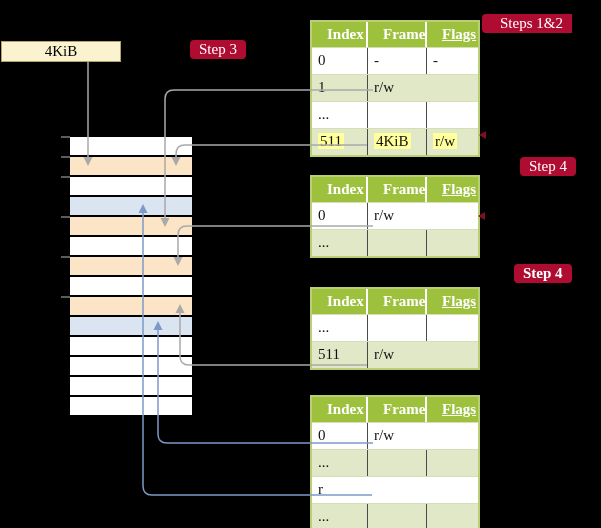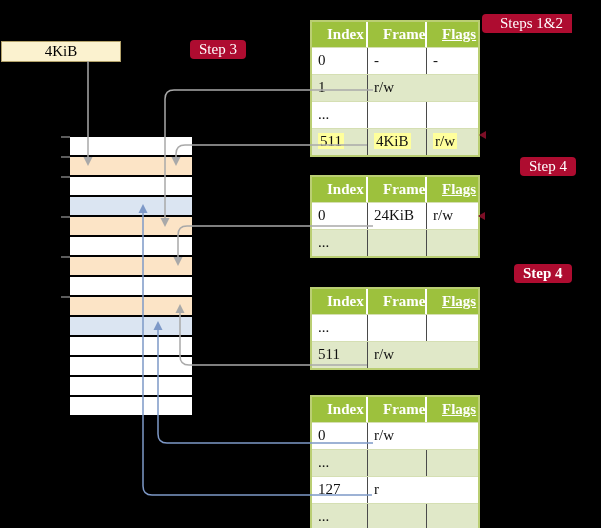--- a/index.html
+++ b/index.html
@@ -111,21 +111,20 @@
         </div>
       </div>
       <div class="ptable" style="top: 175px;">
         <div class="trow thead">
           <div class="cell">Index</div>
           <div class="cell">Frame</div>
           <div class="cell">Flags</div>
         </div>
         <div class="trow brow">
           <div class="cell">0</div>
-          <div class="cell">24KiB</div>
           <div class="cell">r/w</div>
         </div>
         <div class="trow brow shaded">
           <div class="cell">...</div>
           <div class="cell"></div>
           <div class="cell"></div>
         </div>
       </div>
       <div class="ptable" style="top: 287px;">
         <div class="trow thead">
@@ -152,21 +151,20 @@
         <div class="trow brow">
           <div class="cell">0</div>
           <div class="cell">r/w</div>
         </div>
         <div class="trow brow shaded">
           <div class="cell">...</div>
           <div class="cell"></div>
           <div class="cell"></div>
         </div>
         <div class="trow brow">
-          <div class="cell">127</div>
           <div class="cell">r</div>
         </div>
         <div class="trow brow shaded">
           <div class="cell">...</div>
           <div class="cell"></div>
           <div class="cell"></div>
         </div>
       </div>
     </div>
 

